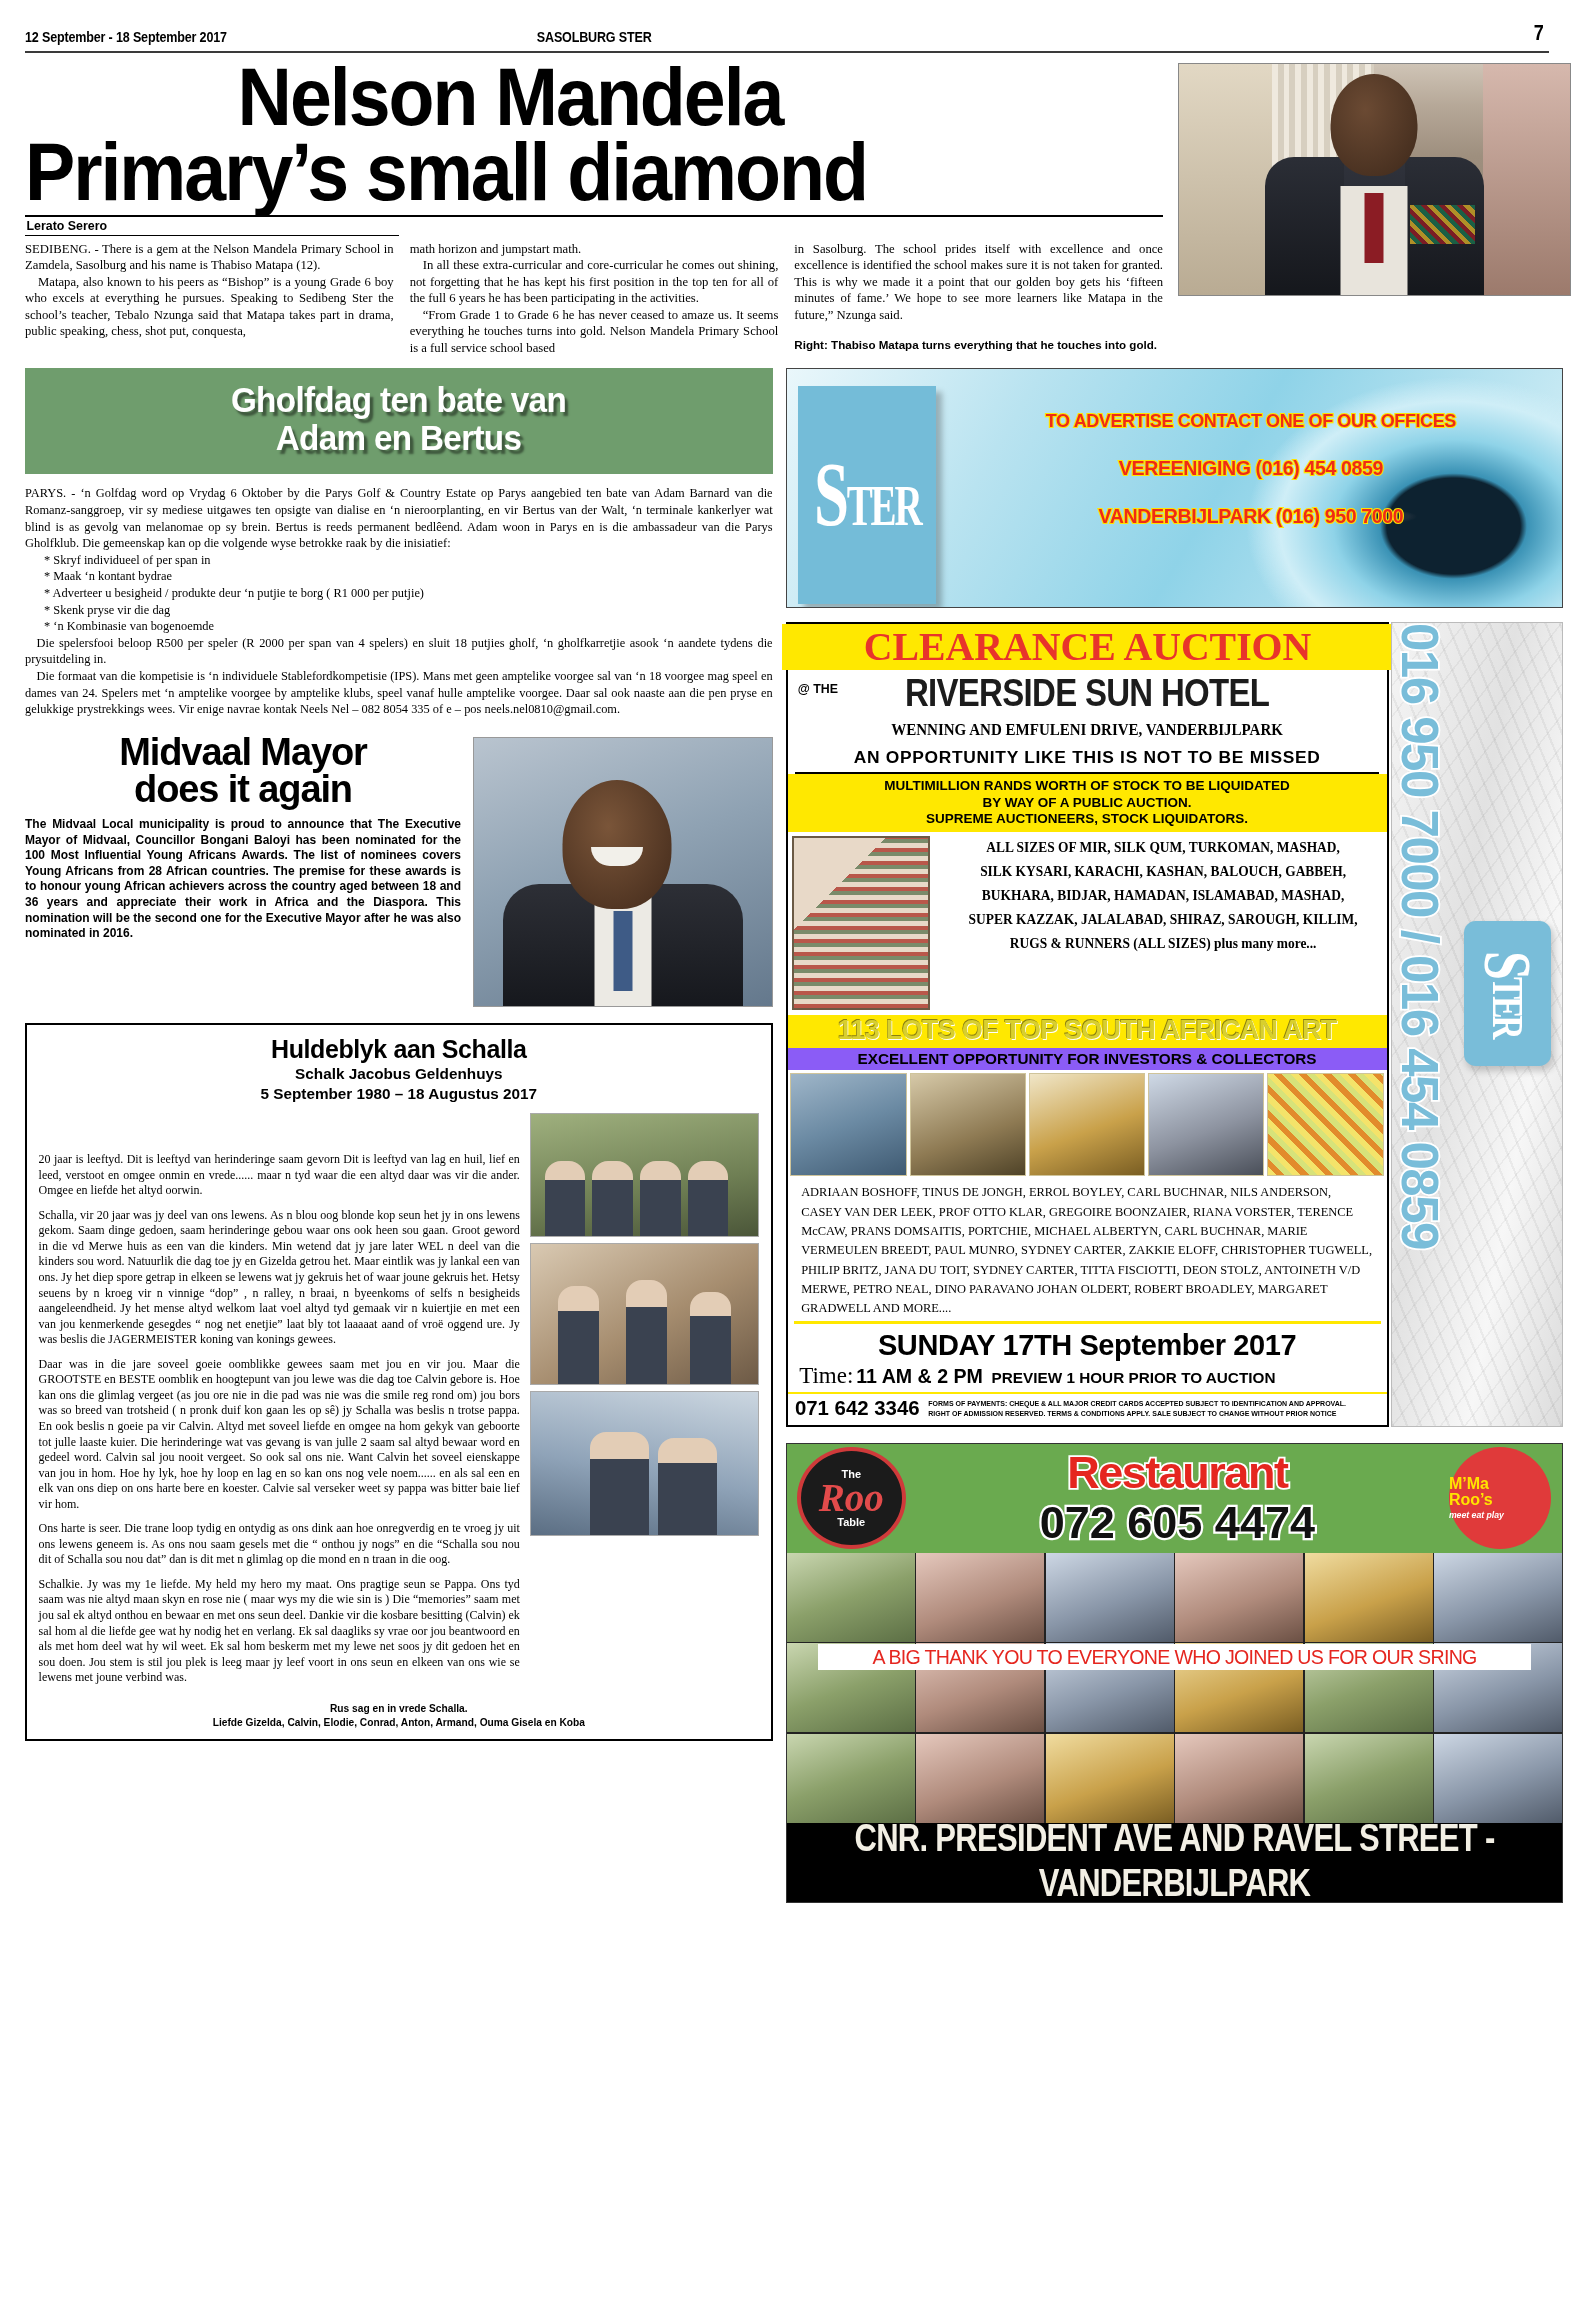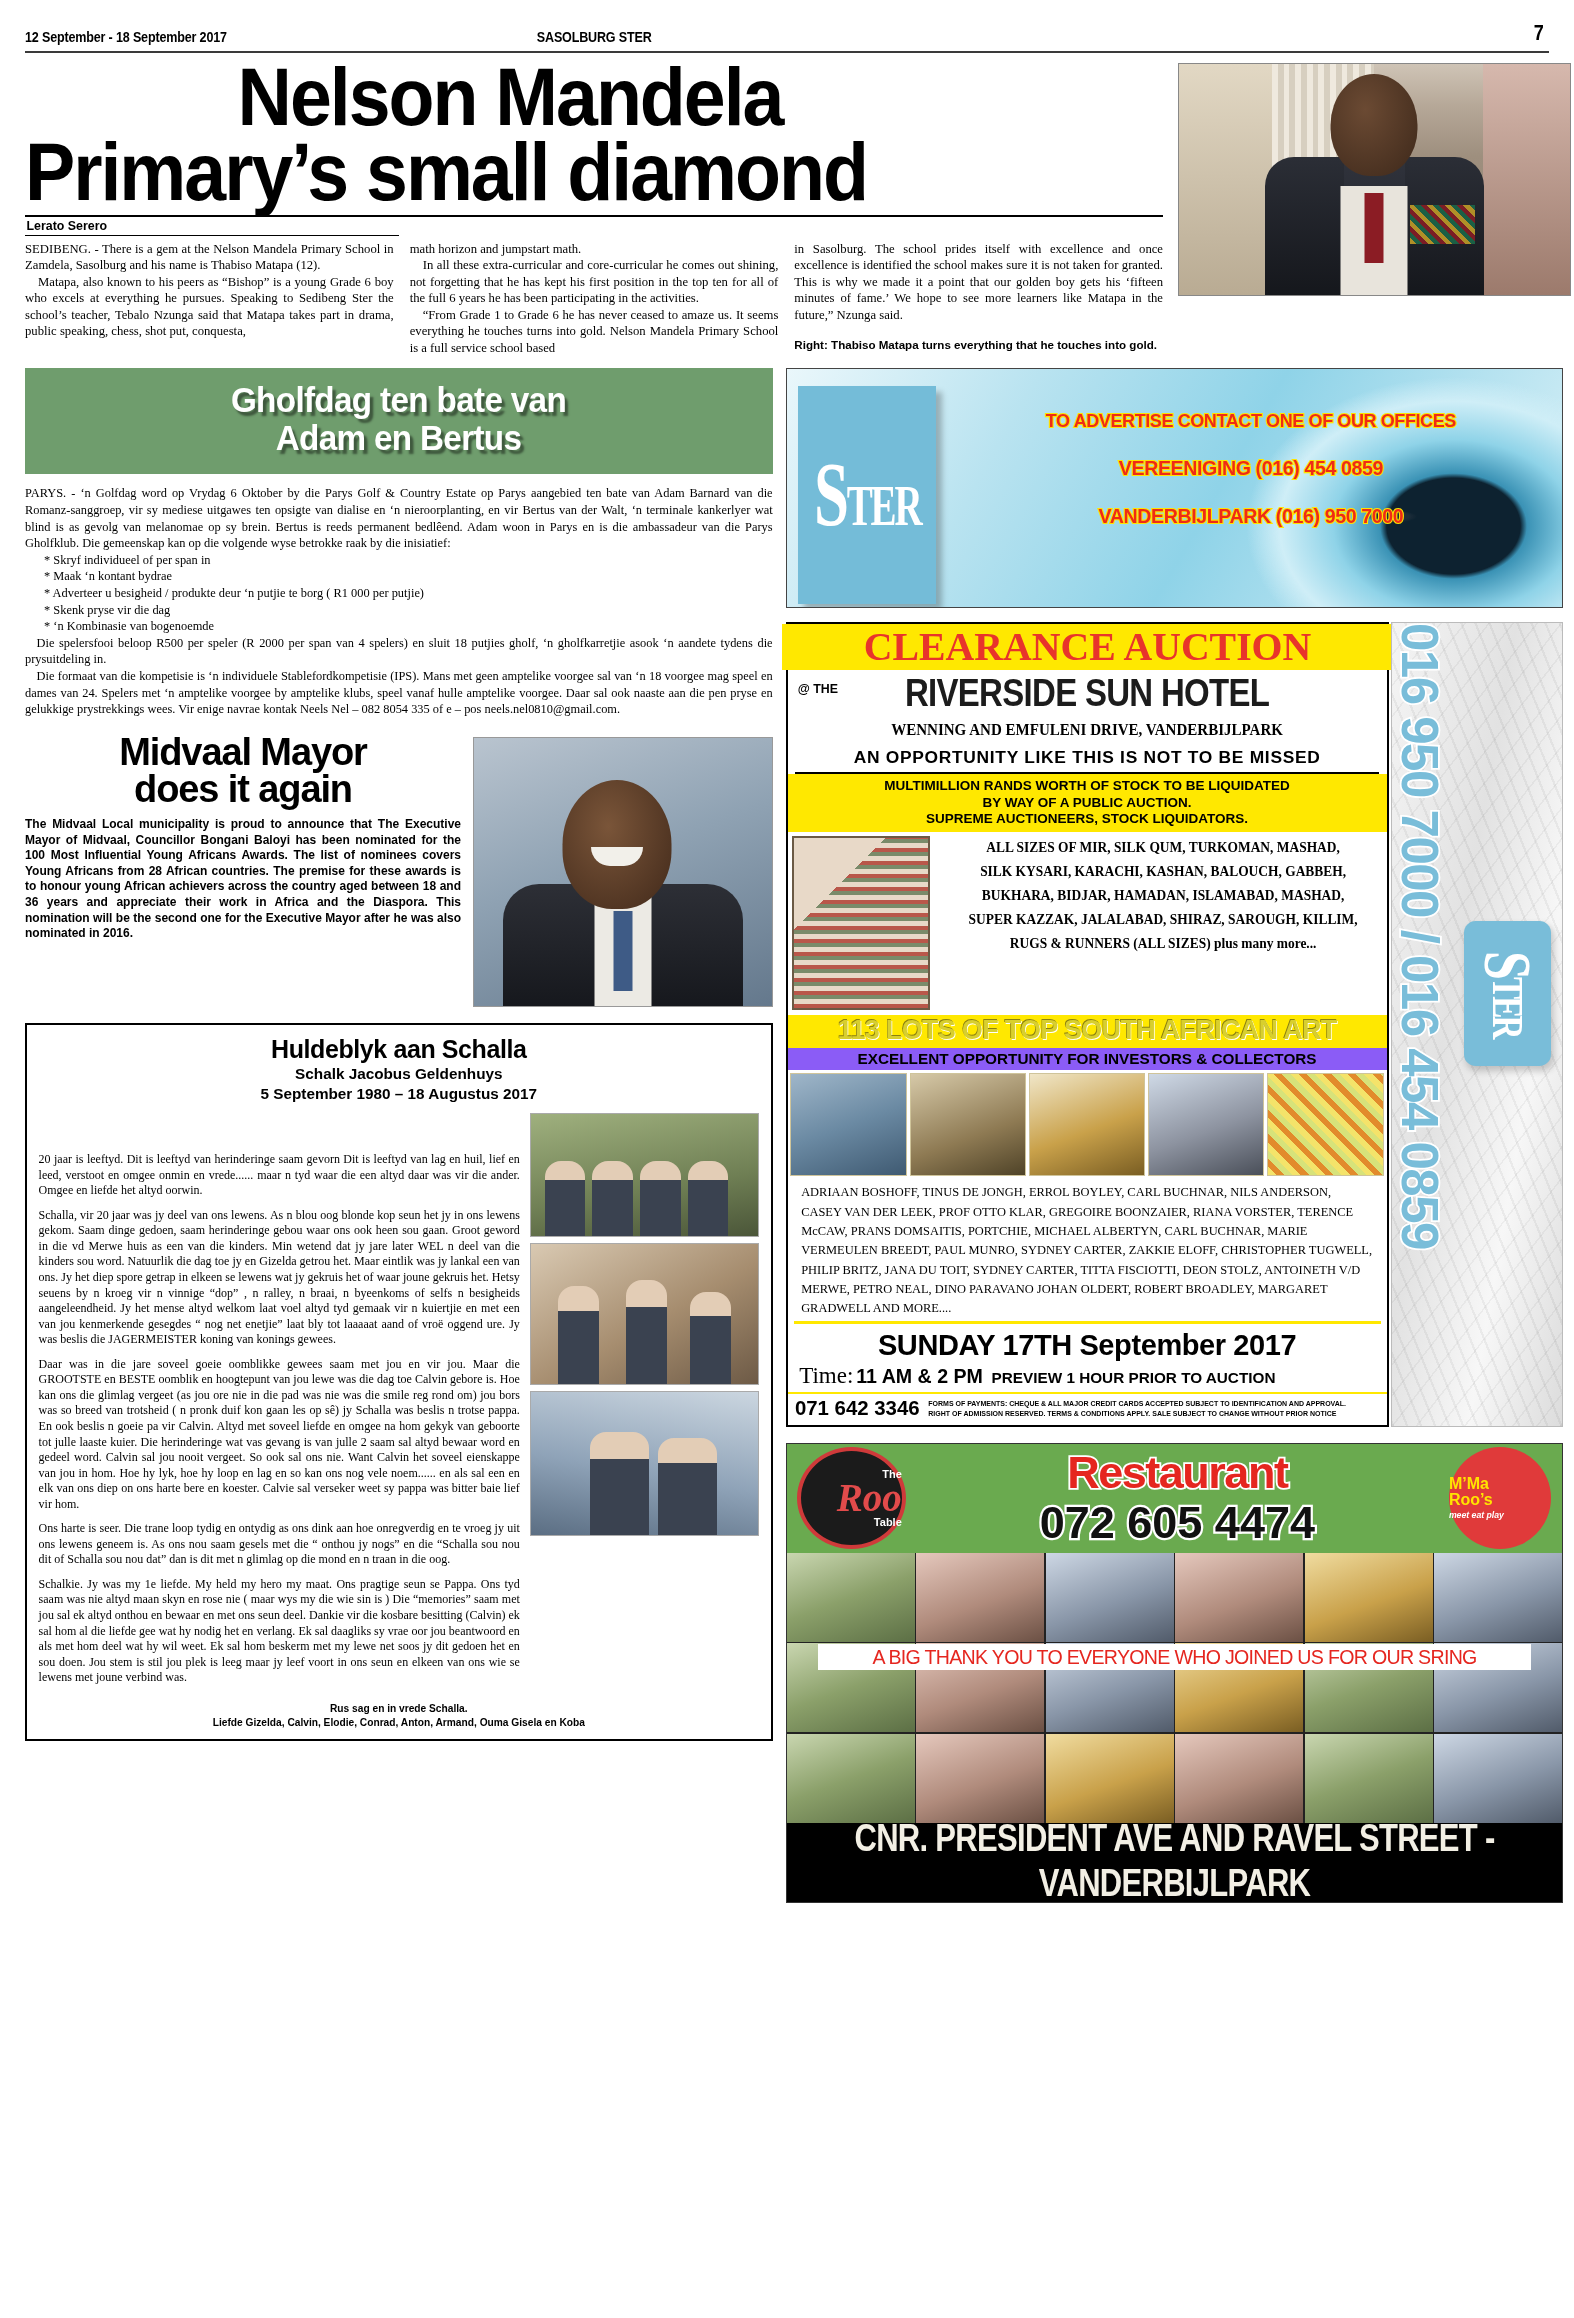--- a/index.html
+++ b/index.html
@@ -367,21 +367,21 @@
   .vstrip .vlogo span small { font-size:0.64em; }
 
   
   .roo { margin-top: 16px; border:1.5px solid #333; }
   .roo-top {
     background:#6aaa4f; display:flex; align-items:center; height:109px; position:relative;
   }
   .roo-badge {
     width:109px; height:102px; margin-left:10.2px; border-radius:50%;
     background:#1b1b1b; border:4.4px solid #cf3a3a;
-    display:flex; flex-direction:column; align-items:flex-end; justify-content:center;
+    display:flex; flex-direction:column; align-items:center; justify-content:center;
     color:#fff; font-family:"Liberation Sans", sans-serif; font-weight:bold;
   }
   .roo-badge .b1 { font-size:11px; }
   .roo-badge .b2 { font-size:39px; color:#e24b4b; line-height:0.9;
     font-family:"Liberation Serif", serif; font-style:italic; }
   .roo-badge .b3 { font-size:11px; }
   .roo-mid { flex:1; text-align:center; }
   .roo-mid .rtitle {
     font-family:"Liberation Sans", sans-serif; font-weight:bold;
     font-size:45px; color:#e5261f; -webkit-text-stroke:3.6px #fff;

